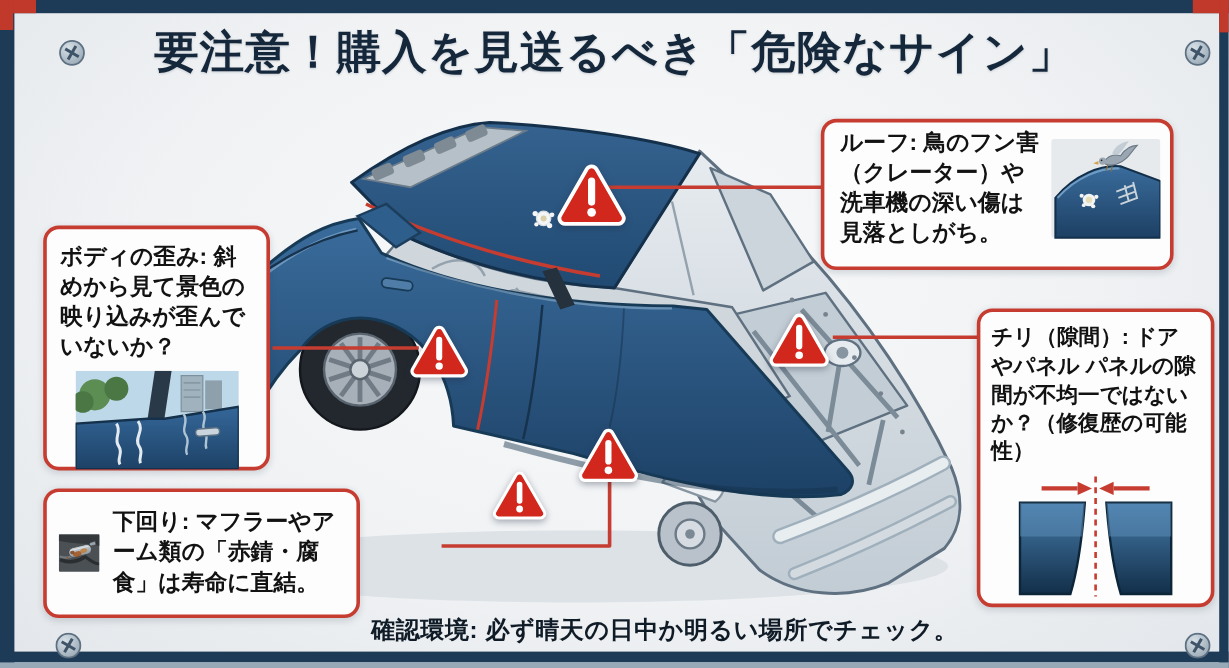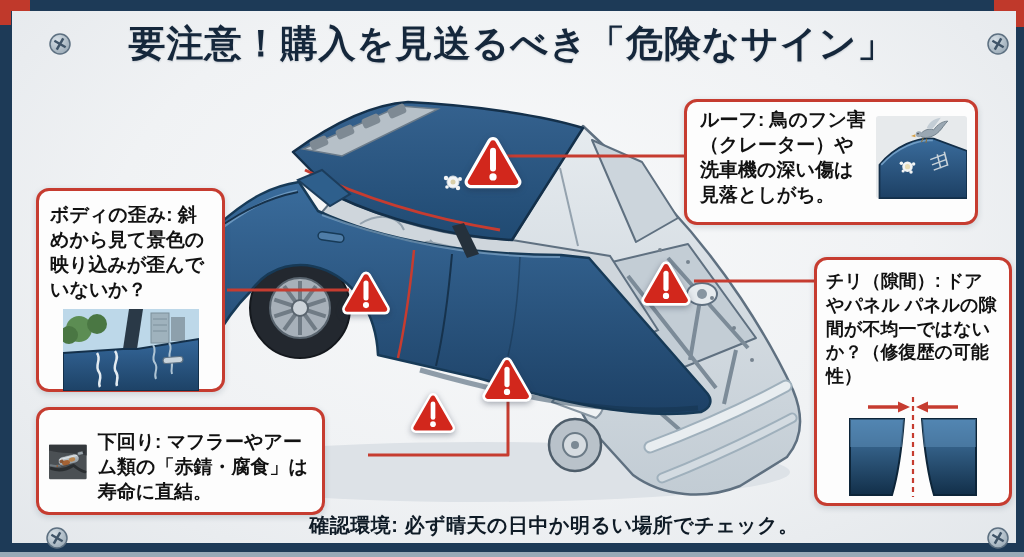--- a/index.html
+++ b/index.html
@@ -35,21 +35,21 @@
   .callout{
     position:absolute;background:#fdfdfd;border:3px solid #c63c30;border-radius:13px;
     box-shadow:0 2px 6px rgba(40,60,80,.18);box-sizing:border-box;color:#121212;
   }
   .callout .txt{font-weight:800;line-height:1.32;word-break:break-all;}
   .box-roof{left:684px;top:99px;width:294px;height:126px;display:flex;align-items:center;padding:6px 8px 16px 13px;gap:6px;}
   .box-roof .txt{font-size:19px;width:170px;flex:none;}
   .box-body{left:36px;top:188px;width:189px;height:204px;padding:11px 11px 6px;}
   .box-body .txt{font-size:19px;}
   .box-body .inset{display:block;margin:7px auto 0;}
-  .box-under{left:36px;top:407px;width:289px;height:108px;display:flex;align-items:flex-end;padding:8px 8px 8px 10px;}
+  .box-under{left:36px;top:407px;width:264px;height:108px;display:flex;align-items:center;padding:8px 8px 8px 10px;}
   .box-under .txt{font-size:19px;padding-left:11px;}
   .box-gap{left:814px;top:257px;width:198px;height:249px;padding:10px 9px 6px;}
   .box-gap .txt{font-size:18px;}
   .box-gap .inset{display:block;margin:6px auto 0;}
   .tri{position:absolute;filter:drop-shadow(0 2px 3px rgba(30,40,60,.38));}
   .carlayer{left:0;top:0;width:1024px;height:557px;}
 </style>
 </head>
 <body>
 

